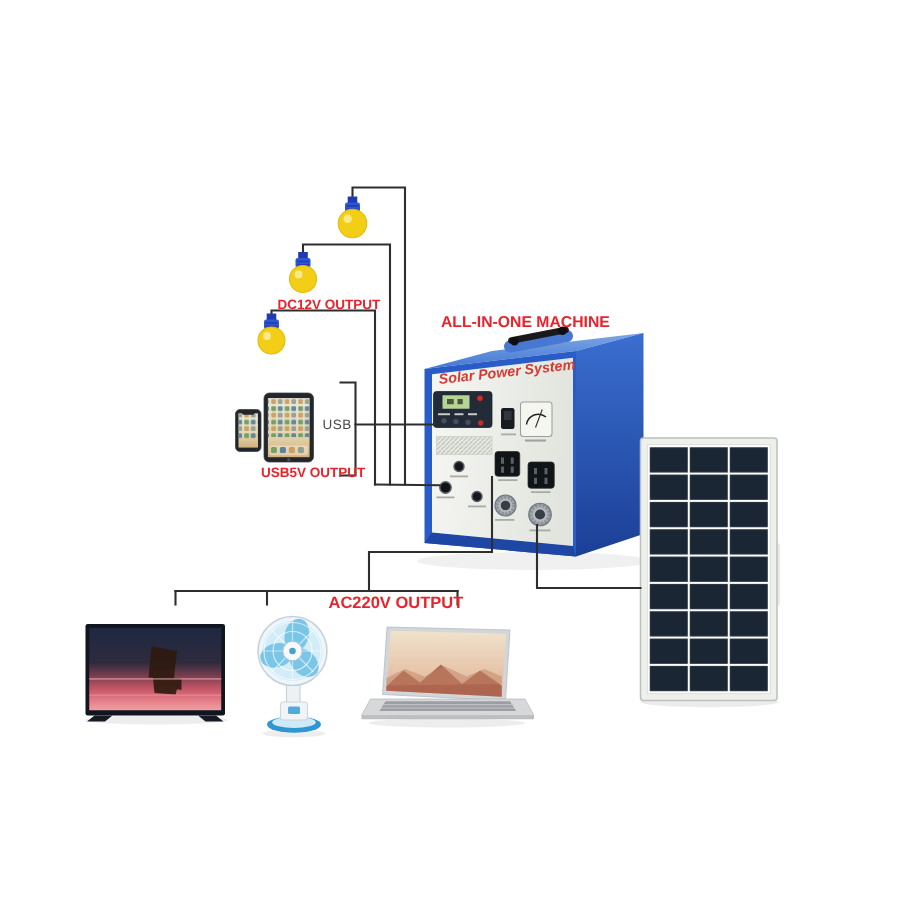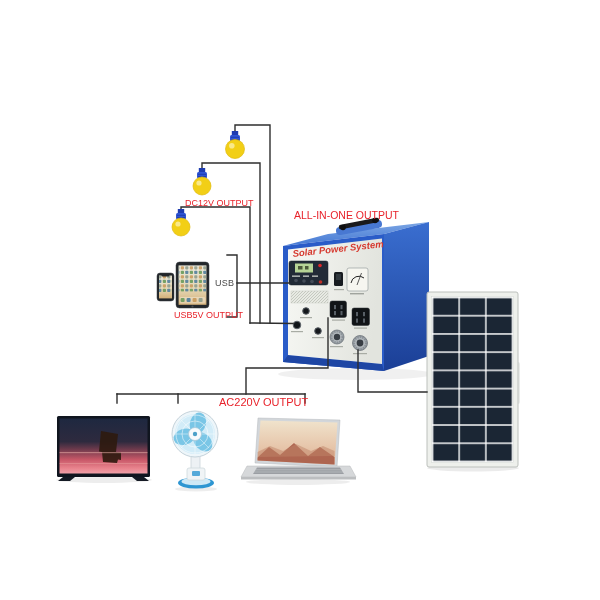--- a/index.html
+++ b/index.html
@@ -1,17 +1,17 @@
 <!DOCTYPE html>
 <html><head>
 <meta charset="utf-8">
 <style>
 html,body{margin:0;padding:0;background:#fff;}
 #stage{position:relative;width:600px;height:600px;background:#fff;overflow:hidden;font-family:"Liberation Sans",sans-serif;}
-.lbl{position:absolute;font-weight:normal;color:#e8232b;white-space:nowrap;}
+.lbl{position:absolute;font-weight:bold;color:#e8232b;white-space:nowrap;}
 #lbl-dc12v{left:185px;top:198px;font-size:9px;}
 #lbl-allinone{left:294px;top:209px;font-size:10.5px;}
 #lbl-usb{left:215px;top:278px;font-size:9px;color:#4a4a4a;font-weight:normal;letter-spacing:0.3px;}
 #lbl-usb5v{left:150px;top:310px;font-size:9px;margin-left:24px;}
 #lbl-solar{left:434px;top:271px;font-size:11px;}
 #lbl-ac220v{left:219px;top:396px;font-size:11px;}
 #machine-title{position:absolute;left:292px;top:248px;font-size:9.5px;font-style:italic;font-weight:bold;color:#d63a30;transform:rotate(-6.2deg);transform-origin:0 0;white-space:nowrap;}
 svg{position:absolute;left:0;top:0;}
 </style>
 </head>
@@ -252,18 +252,18 @@
   <rect x="177.8" y="209" width="6.4" height="5" fill="#1e3cb0"></rect>
   <rect x="176" y="213" width="10" height="6.5" rx="1.5" fill="#2f55d4"></rect>
   <line x1="177" y1="215.3" x2="185" y2="215.3" stroke="#1e3cb0" stroke-width="1"></line>
   <line x1="177" y1="217.6" x2="185" y2="217.6" stroke="#1e3cb0" stroke-width="1"></line>
   <circle cx="181" cy="227" r="9" fill="#f2cf16" stroke="#e0ba0e" stroke-width="0.7"></circle>
   <circle cx="178" cy="224" r="2.6" fill="rgba(255,255,235,0.55)"></circle>
 </g>
 </svg>
 
 <div class="lbl" id="lbl-dc12v">DC12V OUTPUT</div>
-<div class="lbl" id="lbl-allinone">ALL-IN-ONE OUTPUT</div>
+<div class="lbl" id="lbl-allinone">ALL-IN-ONE MACHINE</div>
 <div class="lbl" id="lbl-usb">USB</div>
 <div class="lbl" id="lbl-usb5v">USB5V OUTPUT</div>
 <div class="lbl" id="lbl-ac220v">AC220V OUTPUT</div>
 <div id="machine-title">Solar Power System</div>
 </div>
 
 </body></html>

